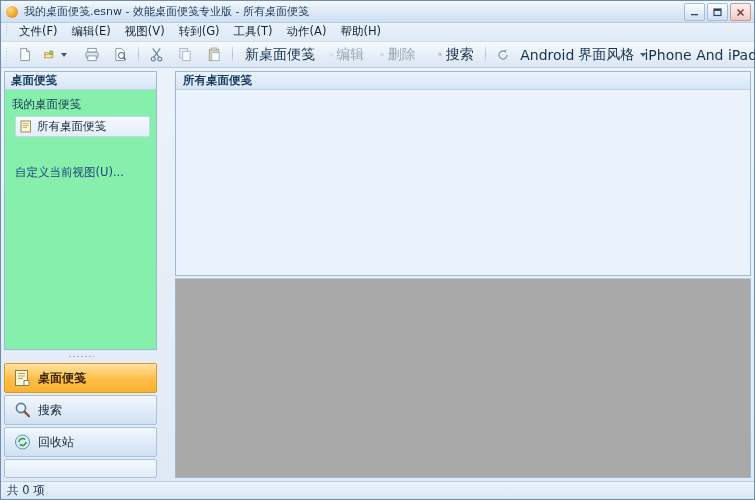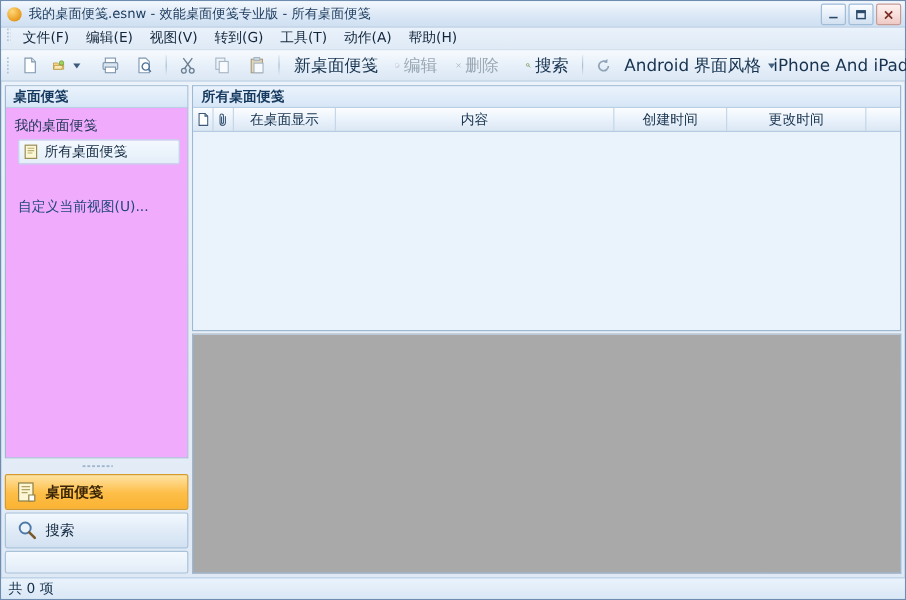--- a/index.html
+++ b/index.html
@@ -88,40 +88,40 @@
     background:linear-gradient(#dfe8f2,#a8bed4,#dfe8f2);
   }
   .tbtn.text{padding:0 7px;}
   .caret{
     width:0;height:0;border-left:3px solid transparent;border-right:3px solid transparent;
     border-top:4px solid #3b5b7a;margin-left:3px;
   }
   .caret.sm{border-top-color:#45617f;}
 
   
-  .body{flex:1 1 auto;display:flex;min-height:0;padding:3px;gap:3px;box-sizing:border-box;}
+  .body{flex:1 1 auto;display:flex;min-height:0;padding:3px;gap:18px;box-sizing:border-box;}
 
   
   .sidebar{
     width:153px;flex:0 0 153px;display:flex;flex-direction:column;min-height:0;gap:3px;
   }
   .nav-panel{
     flex:1 1 auto;min-height:0;
     background:#fff;
     border:1px solid #9db8d2;
     display:flex;flex-direction:column;
   }
   .nav-head{
     height:17px;flex:0 0 17px;
     background:linear-gradient(#eaf3fc,#d7e6f6);
     border-bottom:1px solid #b9cfe6;
     display:flex;align-items:center;padding-left:6px;
     color:#15395e;font-weight:bold;font-size:11.5px;
   }
-  .nav-body{flex:1 1 auto;background:#f0abfc;padding:5px 0 0 0;overflow:hidden;}
+  .nav-body{flex:1 1 auto;background:#86efac;padding:5px 0 0 0;overflow:hidden;}
   .nav-group{color:#1b3553;font-size:11.5px;padding:2px 0 3px 7px;}
   .nav-item{
     display:flex;align-items:center;gap:5px;
     margin:1px 6px 1px 10px;padding:2px 4px;
     border:1px solid #c3d6ea;border-radius:2px;
     background:linear-gradient(#f4f9fe,#e4eef9);
     color:#12283f;font-size:11.5px;white-space:nowrap;cursor:default;
   }
   .nav-link{
     color:#20487c;font-size:11.5px;padding:27px 0 0 10px;cursor:default;
@@ -392,49 +392,37 @@
           </svg>
           <span>桌面便笺</span>
         </div>
         <div class="nav-btn">
           <svg width="17" height="18" viewBox="0 0 17 18">
             <circle cx="7" cy="7" r="4.6" fill="#eaf3fb" stroke="#4e7aa6" stroke-width="1.6"></circle>
             <path d="M10.4 10.6 L15 15.2" stroke="#7a5a2a" stroke-width="2.2" stroke-linecap="round"></path>
           </svg>
           <span>搜索</span>
         </div>
+        <div class="nav-btn">
+          <svg width="17" height="18" viewBox="0 0 17 18">
+            <circle cx="8.5" cy="9" r="7" fill="#d9ecf8" stroke="#5b93bd"></circle>
+            <path d="M5 9a3.5 3.5 0 0 1 6-2.4" fill="none" stroke="#2f9e34" stroke-width="1.7"></path>
+            <path d="M12 9a3.5 3.5 0 0 1-6 2.4" fill="none" stroke="#2f9e34" stroke-width="1.7"></path>
+          </svg>
+          <span>回收站</span>
+        </div>
         <div class="nav-btn more">
           <span class="chev"></span>
         </div>
       </div>
     </div>
 
     <div class="main">
       <div class="list-panel">
         <div class="list-head">所有桌面便笺</div>
-        <div class="cols">
-          <div class="col icon">
-            <svg width="9" height="11" viewBox="0 0 10 12">
-              <path d="M1 0.5h5.5L9 3v8.5H1z" fill="#fff" stroke="#3c5a78"></path>
-              <path d="M6.5 0.5V3H9" fill="none" stroke="#3c5a78"></path>
-            </svg>
-          </div>
-          <div class="col icon">
-            <svg width="9" height="11" viewBox="0 0 10 12">
-              <path d="M6.5 3v6a2.5 2.5 0 0 1-5 0V2.6a1.6 1.6 0 0 1 3.2 0v6.2a0.9 0.9 0 0 1-1.8 0V3.4" fill="none" stroke="#3c5a78" stroke-width="1"></path>
-            </svg>
-          </div>
-          <div class="col c1">在桌面显示</div>
-          <div class="col c2">内容</div>
-          <div class="col c3">创建时间</div>
-          <div class="col c4">更改时间</div>
-          <div class="col tail">
-            <span class="chev"></span>
-          </div>
-        </div>
         <div class="list-body"></div>
       </div>
       <div class="preview"></div>
     </div>
   </div>
 
   <div class="status">
     <span>共 0 项</span>
   </div>
 </div>

